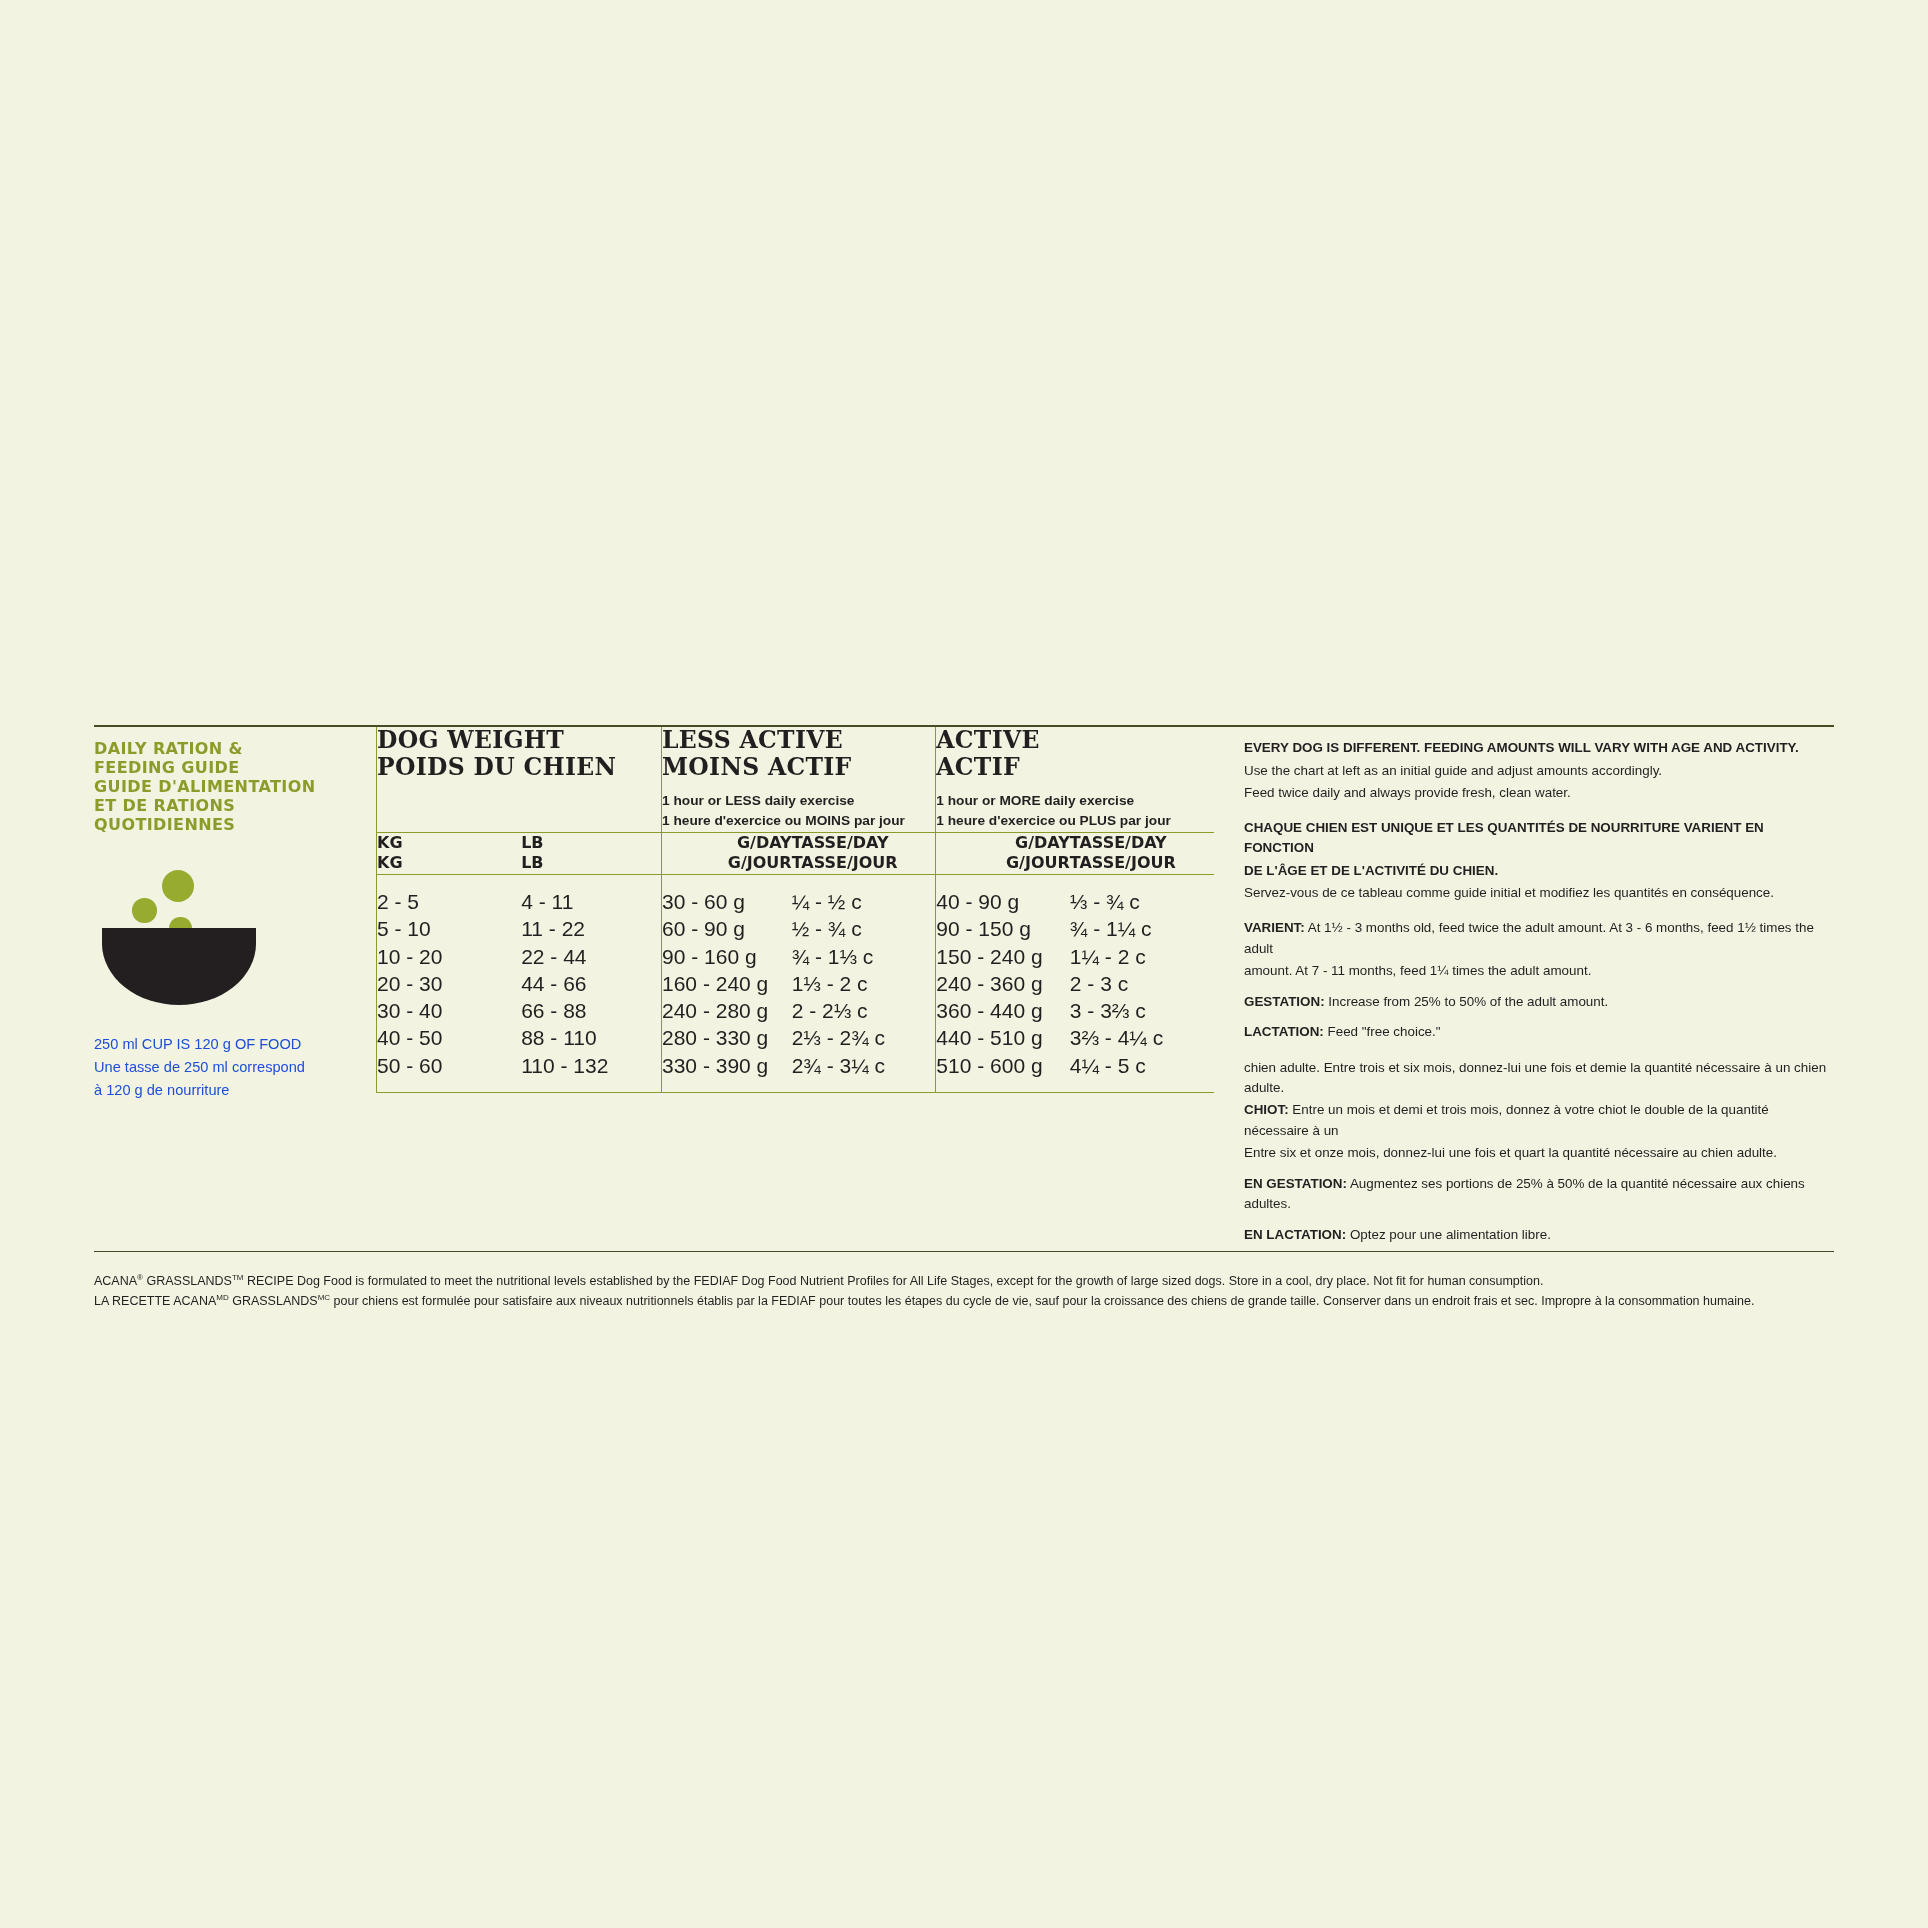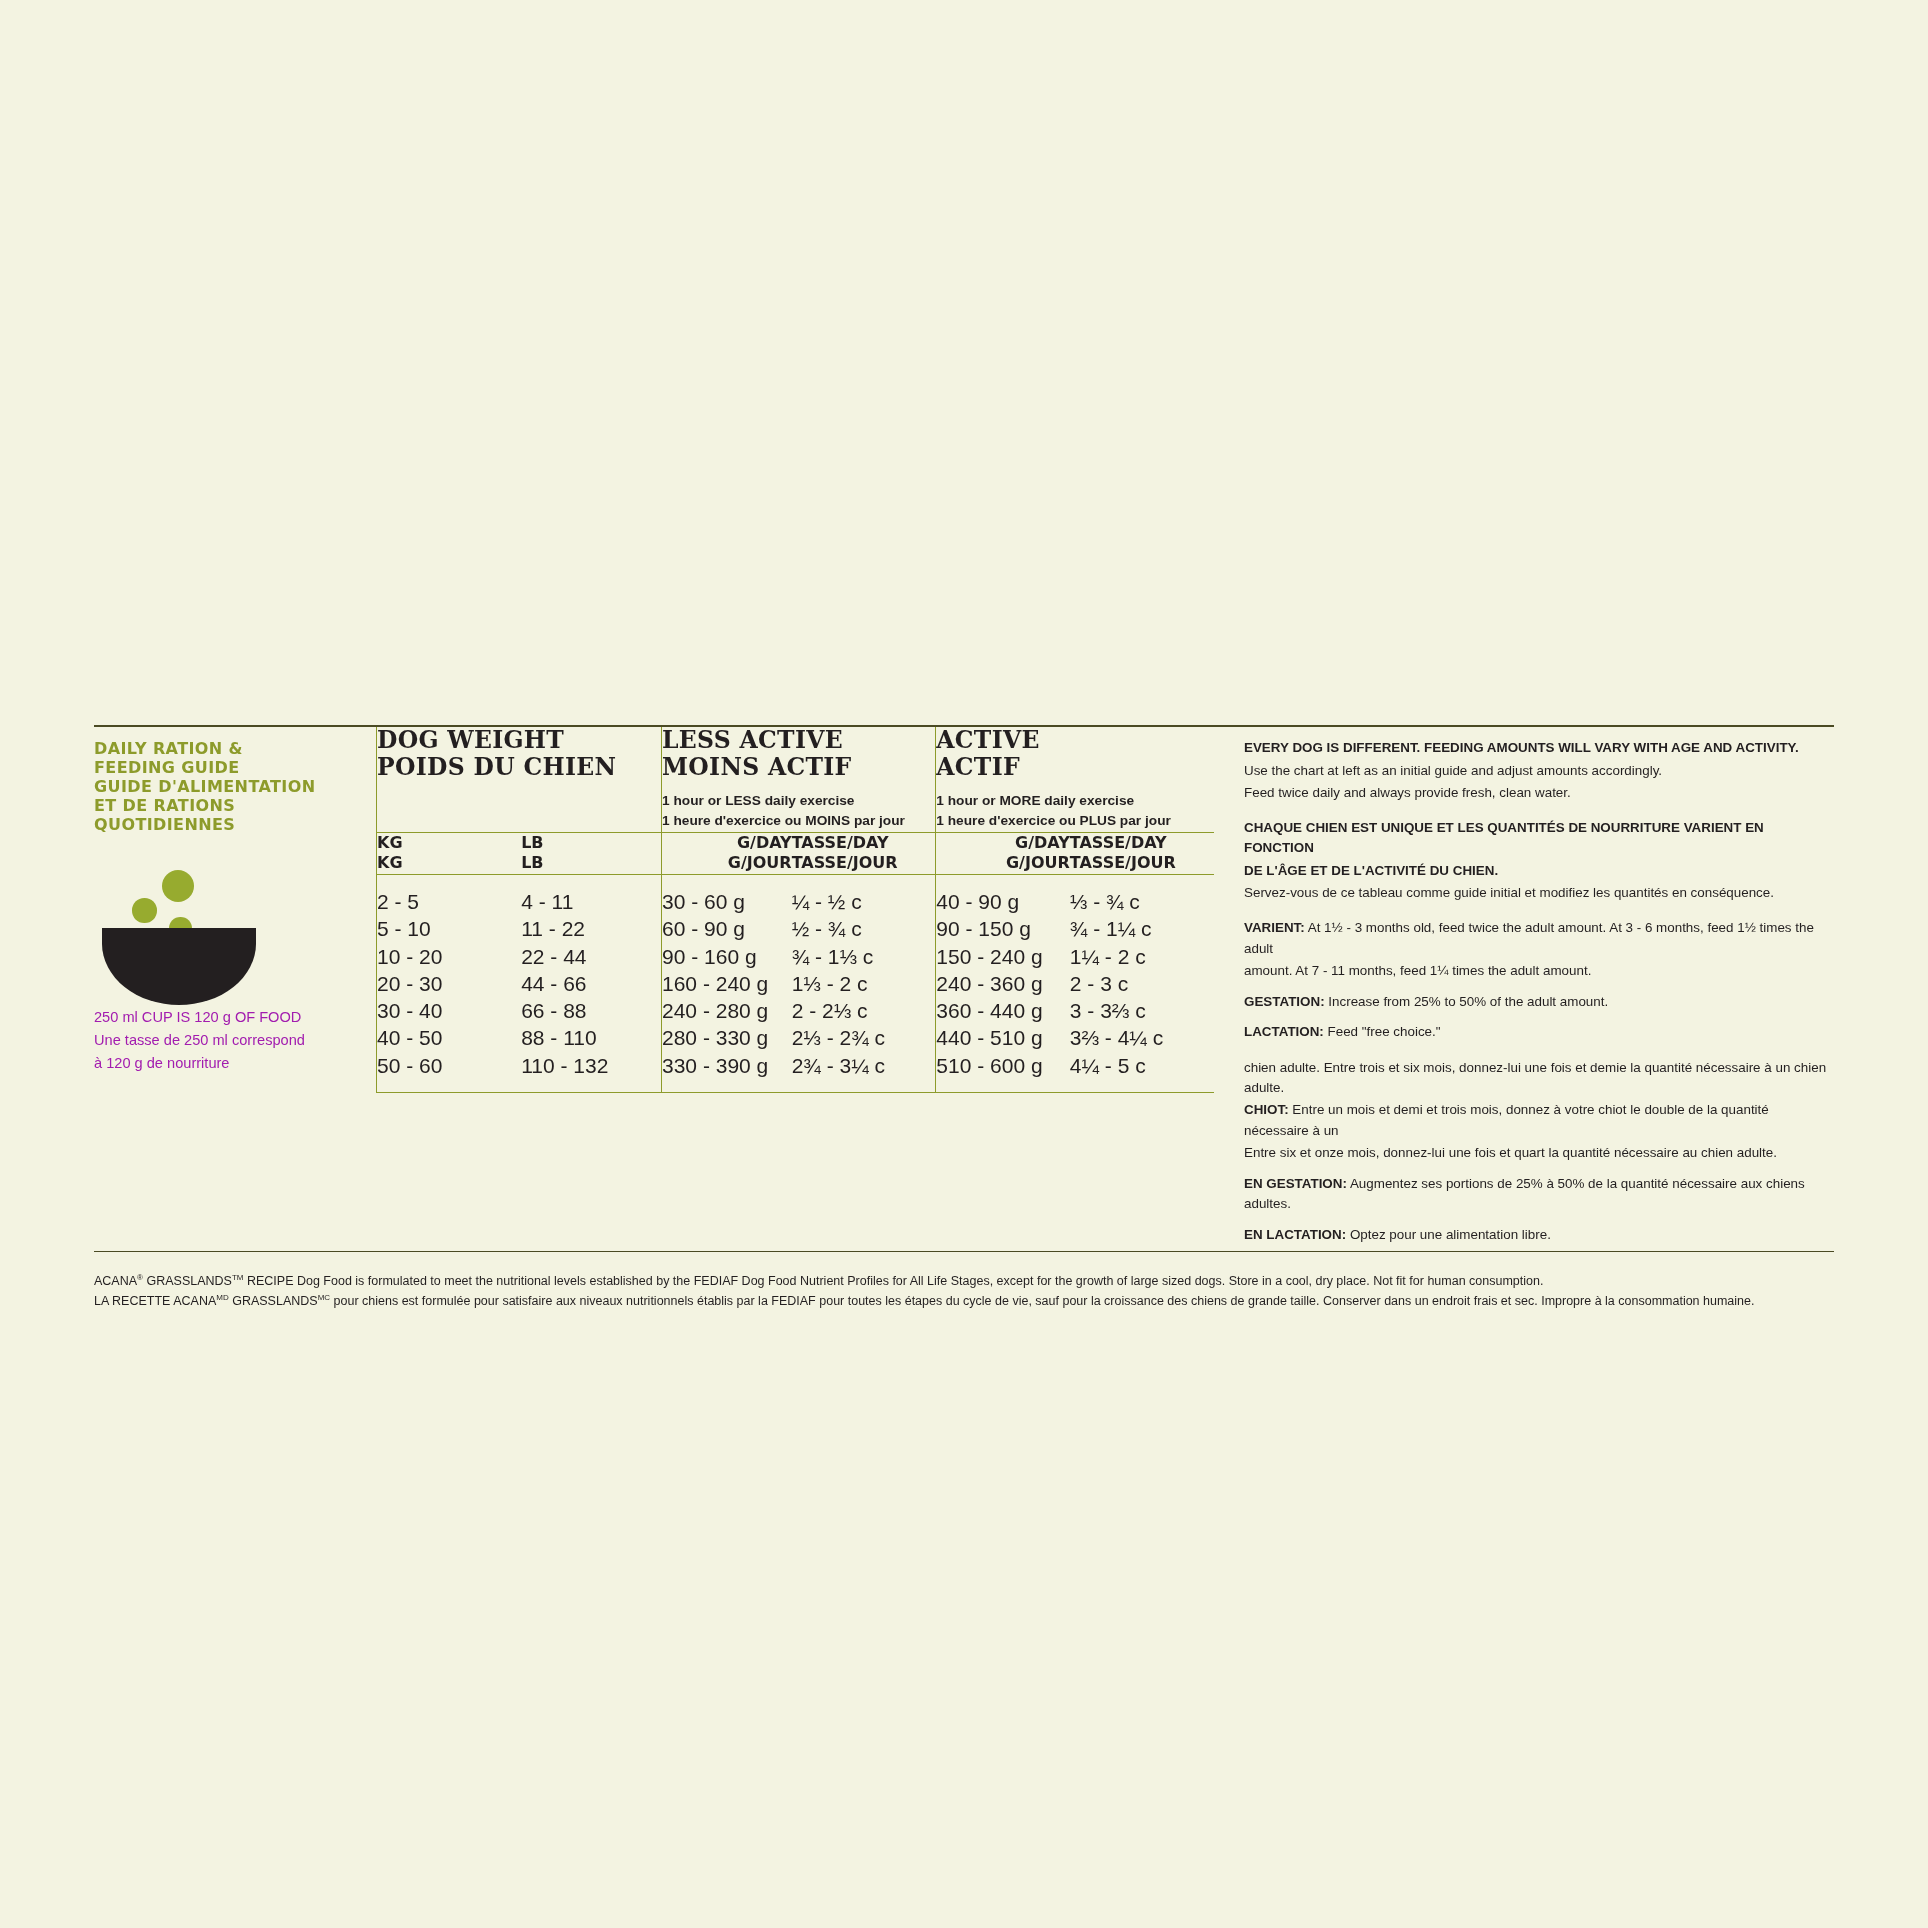--- a/index.html
+++ b/index.html
@@ -66,24 +66,24 @@
   .bowl {
     position: absolute;
     left: 7.5px;
     top: 62px;
     width: 154px;
     height: 77px;
     background: #231f20;
     border-radius: 0 0 104px 104px / 0 0 83px 83px;
   }
   .cupnote {
-    margin-top: 8px;
+    margin-top: 35px;
     font-size: 14.6px;
     line-height: 1.55;
-    color: #a21caf;
+    color: #1d4ed8;
   }
   
   .tablecol {
     flex: 0 0 838px;
     width: 838px;
     border-left: 1.9px solid #8d9b2b;
     box-sizing: border-box;
   }
   table.feed {
     border-collapse: collapse;

